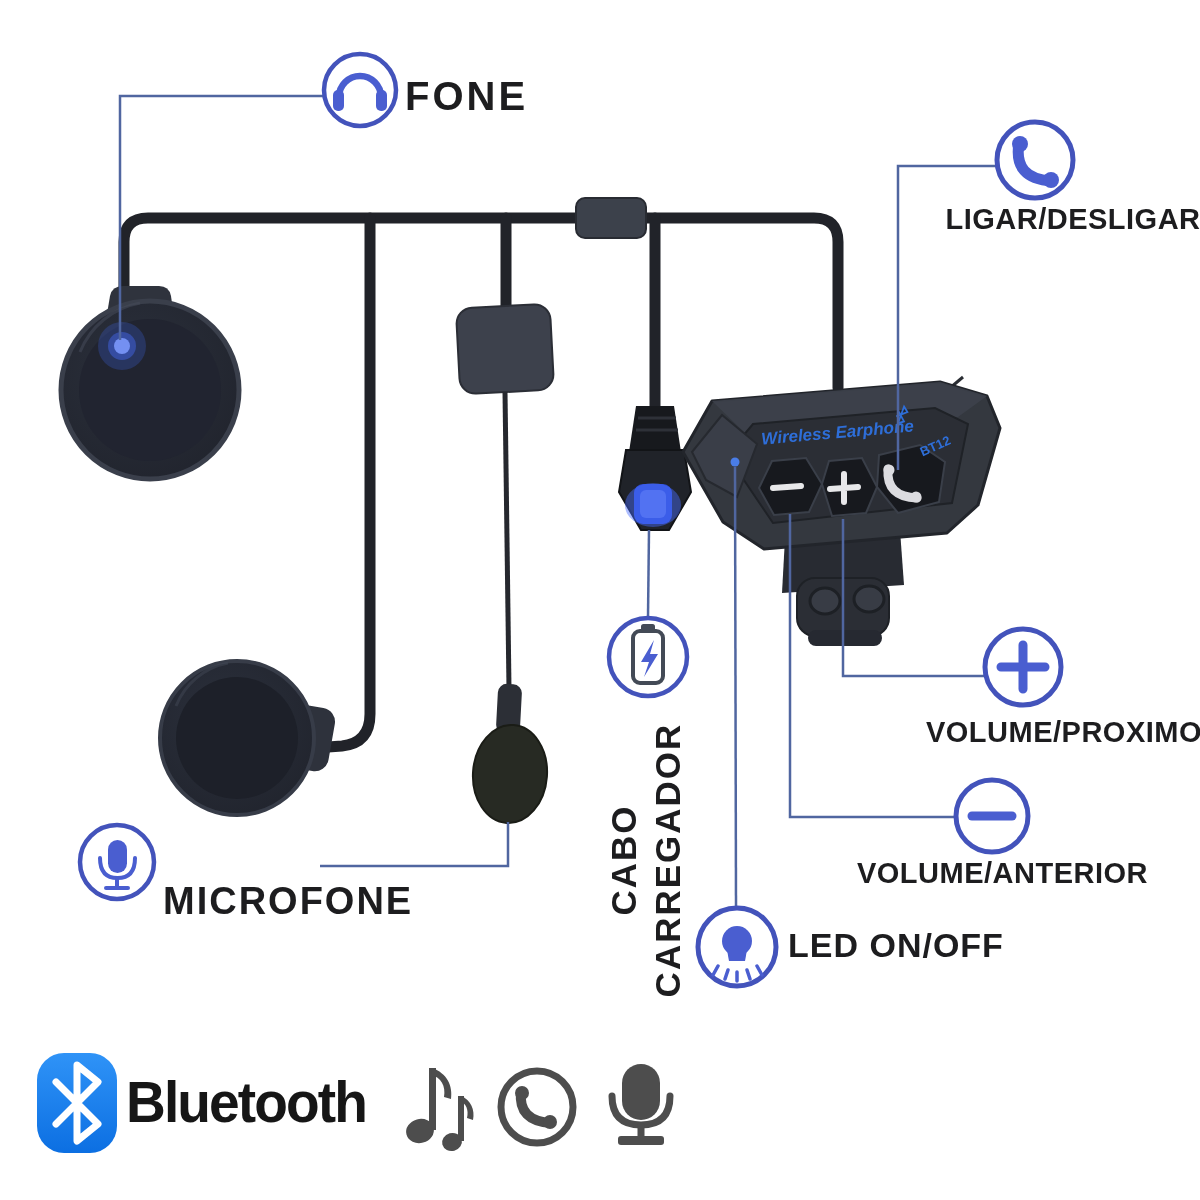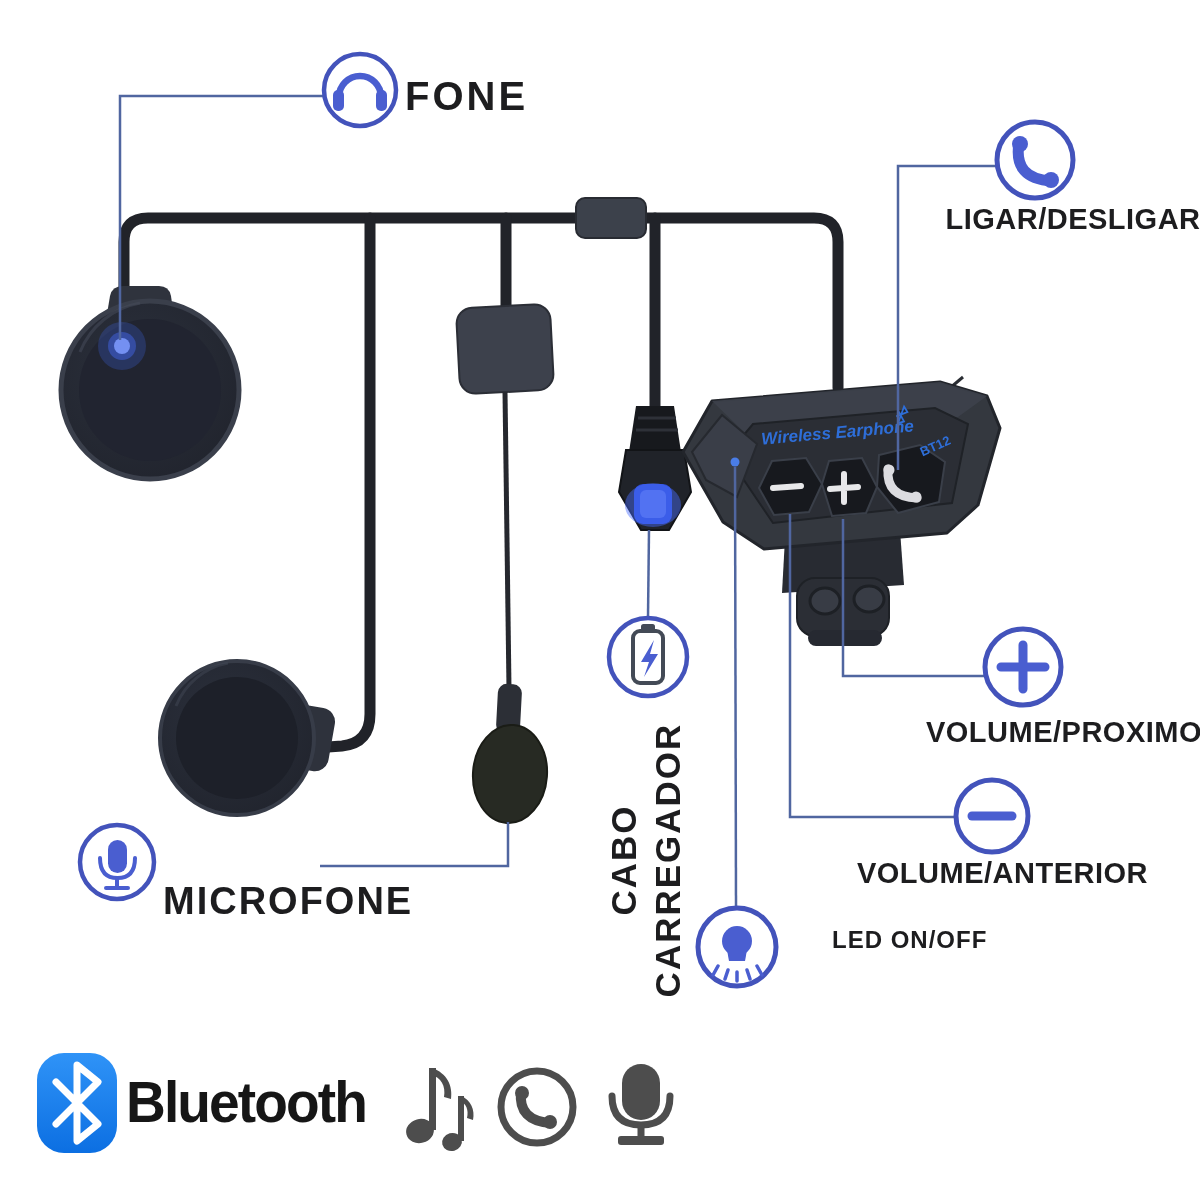--- a/index.html
+++ b/index.html
@@ -9,21 +9,21 @@
   }
   #art{position:absolute;left:0;top:0;width:1200px;height:1200px;}
   .lbl{
     position:absolute;color:#1d1d1f;font-weight:700;white-space:nowrap;
   }
   .lbl-fone{left:405px;top:66px;font-size:40px;letter-spacing:3px;margin-top:8px;}
   .lbl-ligar{left:937px;top:204px;width:272px;font-size:29px;line-height:31px;
     text-align:center;letter-spacing:.5px;}
   .lbl-volup{left:908px;top:716px;width:312px;font-size:29px;text-align:center;letter-spacing:.5px;}
   .lbl-voldn{left:836px;top:857px;width:312px;font-size:29px;text-align:right;letter-spacing:.5px;}
-  .lbl-led{left:788px;top:926px;font-size:24px;letter-spacing:1px;margin-left:44px;}
+  .lbl-led{left:788px;top:926px;font-size:34px;letter-spacing:1px;}
   .lbl-mic{left:163px;top:880px;font-size:38px;letter-spacing:2px;}
   .lbl-cabo{
     left:646px;top:860px;width:340px;font-size:35px;line-height:44px;letter-spacing:2px;
     text-align:center;transform:translate(-50%,-50%) rotate(-90deg);
   }
   .lbl-bt{left:126px;top:1068px;font-size:58px;letter-spacing:-2px;
     transform:scaleX(.95);transform-origin:left center;color:#161616;}
 </style>
 </head>
 <body>

